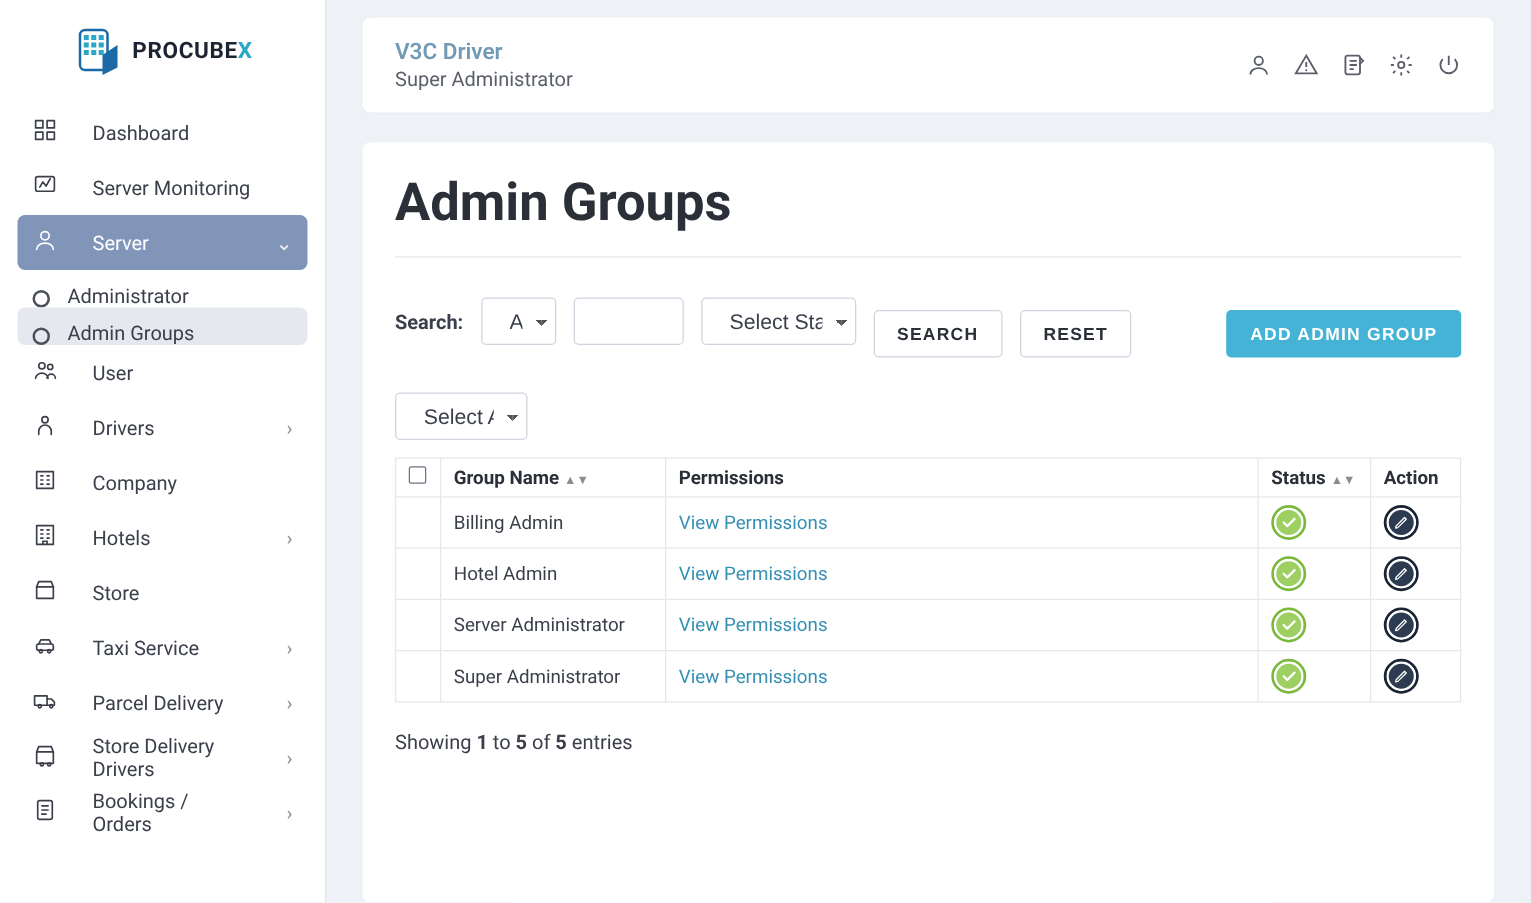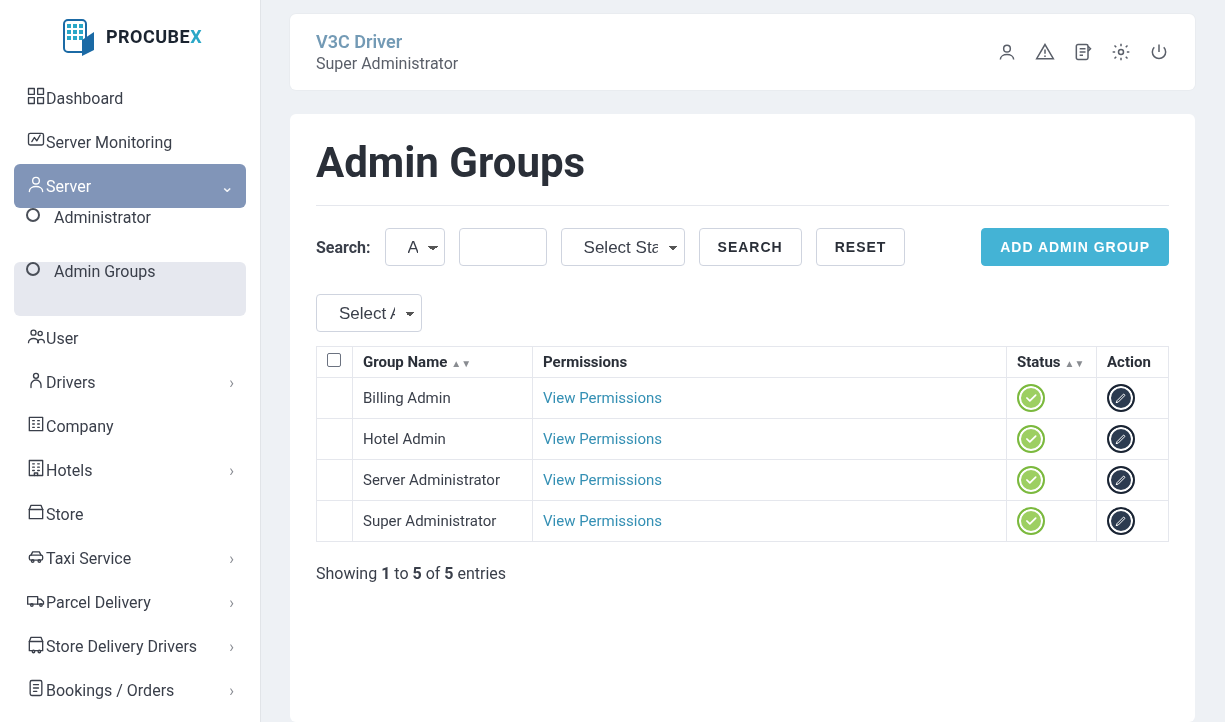--- a/index.html
+++ b/index.html
@@ -8,26 +8,26 @@
 
   .layout { display:flex; width:100%; height:100%; }
   .sidebar { width:260px; flex:0 0 260px; background:#fff; box-shadow: 1px 0 0 rgba(0,0,0,.05); display:flex; flex-direction:column; }
   .logo-wrap { height:80px; display:flex; align-items:center; justify-content:center; }
   .logo { display:flex; align-items:center; gap:8px; }
   .logo-mark { width:40px; height:40px; }
   .logo-text { font-weight:700; letter-spacing:0.5px; color:#1b2430; font-size:18px; }
   .logo-text .accent-x { color:#2aa7c7; }
 
   .nav { display:flex; flex-direction:column; gap:0; padding: 4px 14px 10px; }
-  .nav-item { display:flex; align-items:center; gap:0; height:44px; padding:0 12px; border-radius:6px; color:#3a3f4a; cursor:pointer; position:relative;text-align:right; }
+  .nav-item { display:flex; align-items:center; gap:28px; height:44px; padding:0 12px; border-radius:6px; color:#3a3f4a; cursor:pointer; position:relative; }
   .nav-item .label { font-size:16px; }
   .nav-item .chevron { margin-left:auto; opacity:.6; }
   .nav-item.active { background:#8195b8; color:#fff; }
   .nav-item.active .chevron { opacity:.9; }
-  .nav-sub { display:flex; align-items:flex-start; gap:14px; height:54px; padding:0 12px 0 12px; border-radius:6px; color:#3a3f4a; cursor:pointer; }
+  .nav-sub { display:flex; align-items:flex-end; gap:14px; height:30px; padding:0 12px 0 12px; border-radius:6px; color:#3a3f4a; cursor:pointer; }
   .nav-sub.active { background:#e6e8ef; }
   .radio-ic { width:14px; height:14px; border:2px solid #4a4f58; border-radius:50%; flex:0 0 14px; }
 
   .ic { width:20px; height:20px; flex:0 0 20px; }
 
   .main { flex:1; display:flex; flex-direction:column; padding:14px 30px 0 30px; overflow:hidden; }
   .topbar { height:76px; background:#fff; border-radius:6px; display:flex; align-items:center; padding:0 26px; box-shadow:0 0 0 1px rgba(0,0,0,.02); }
   .user-block { display:flex; flex-direction:column; gap:2px; }
   .user-name { color:#739ab5; font-size:18px; font-weight:600; }
   .user-role { color:#5a5f69; font-size:16px; }
@@ -35,21 +35,21 @@
   .top-icons .ic { width:22px; height:22px; cursor:pointer; }
 
   .content-card { margin-top:24px; background:#fff; border-radius:6px; padding:24px 26px 40px; flex:1; overflow:hidden; }
   .page-title { font-size:42px; font-weight:700; color:#2a2f38; }
   .hr { height:1px; background:#e5e7ed; margin:18px 0 22px; }
 
   .filter-row { display:flex; align-items:center; gap:14px; }
   .filter-label { font-weight:700; font-size:16px; }
   .select, .text-input { height:38px; border:1px solid #cfd4df; border-radius:4px; padding:0 22px; font-size:17px; color:#3a3f4a; background:#fff; }
   .select { appearance:none; padding-right:26px; background-image: linear-gradient(45deg, transparent 50%, #555 50%), linear-gradient(135deg, #555 50%, transparent 50%); background-position: right 11px top 17px, right 6px top 17px; background-size:5px 5px,5px 5px; background-repeat:no-repeat; }
-  .btn { height:38px; border:1px solid #cfd4df; border-radius:4px; background:#fff; padding:0 18px; font-size:14px; letter-spacing:1px; font-weight:600; color:#2a2f38; cursor:pointer; }
+  .btn { height:38px; border:1px solid #cfd4df; border-radius:4px; background:#fff; padding:0 18px; font-size:14px; letter-spacing:1px; font-weight:600; color:#2a2f38; cursor:pointer;margin-top:20px; }
   .btn.primary { background:#44b3d5; border-color:#44b3d5; color:#fff; }
   .filter-spacer { flex:1; }
 
   .action-select-wrap { margin-top:28px; }
   .action-select { width:106px; }
 
   table.data { width:100%; border-collapse:collapse; margin-top:14px; table-layout:fixed; }
   table.data th, table.data td { border:1px solid #e5e7ed; padding:6px 10px; text-align:left; font-size:15px; vertical-align:middle; }
   table.data th { font-weight:700; color:#2a2f38; }
   th.col-chk, td.col-chk { width:36px; text-align:center; }

